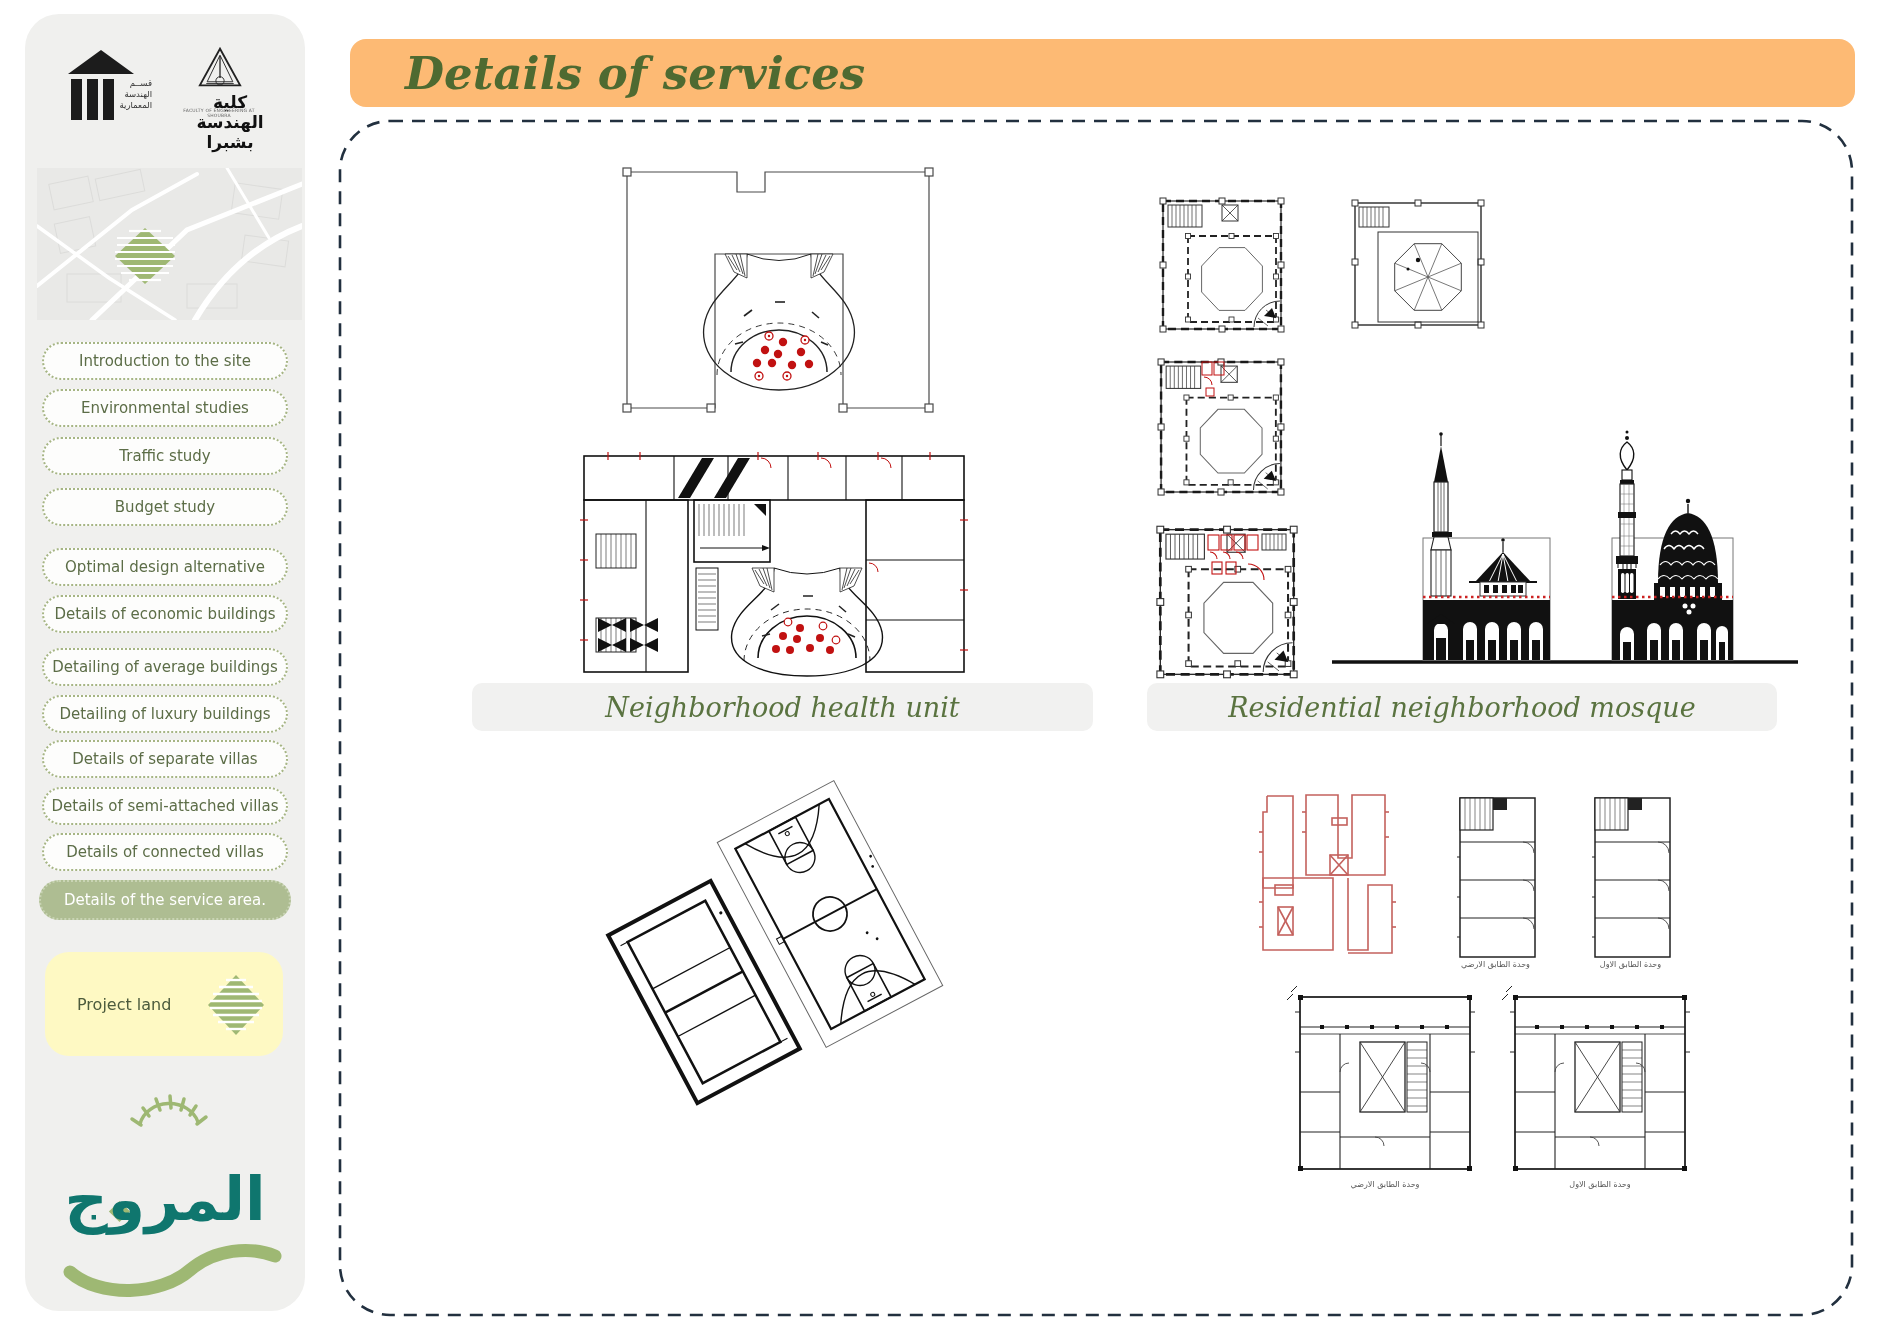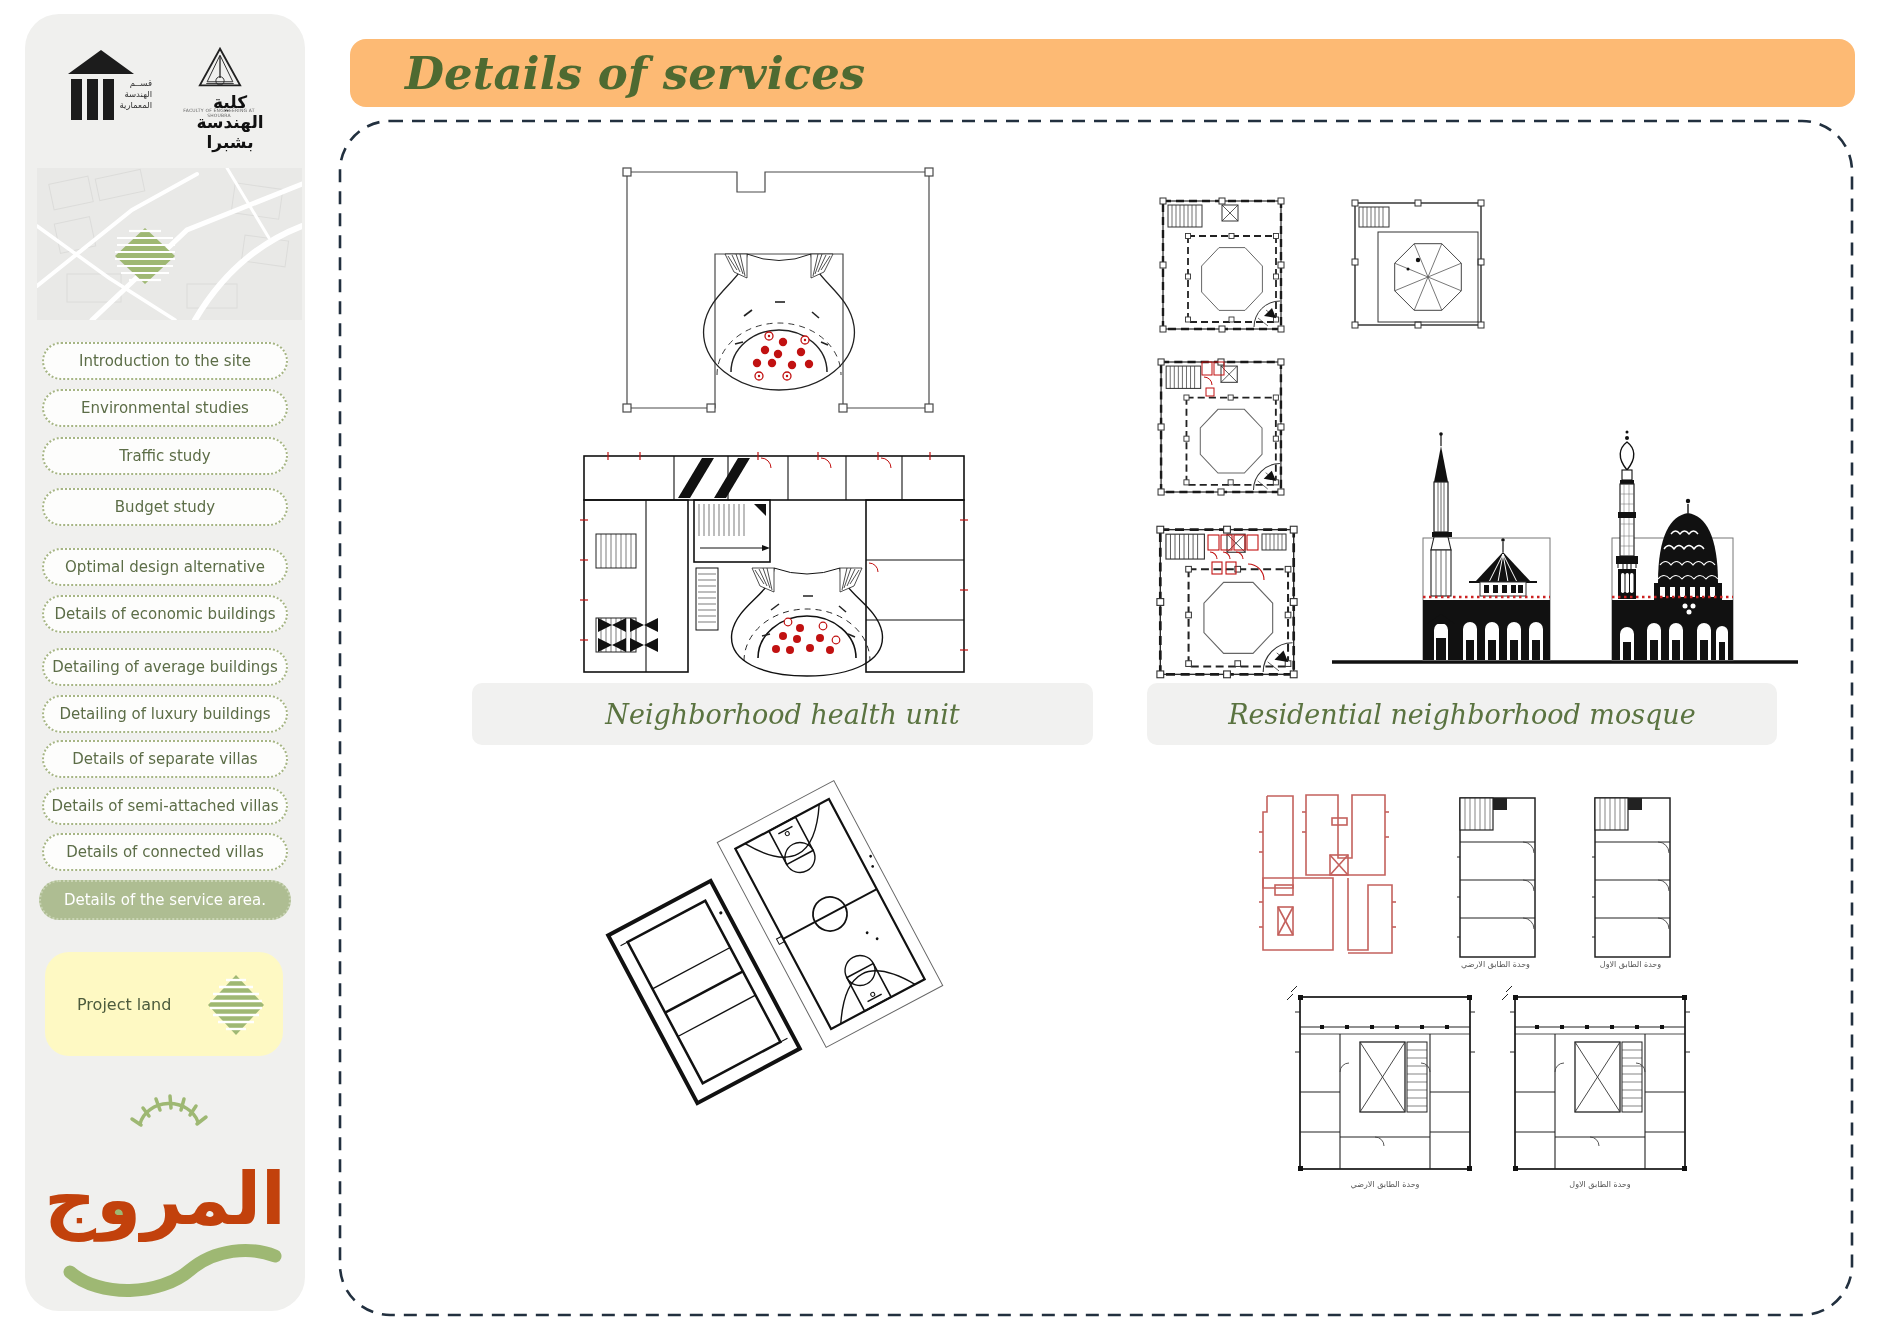--- a/index.html
+++ b/index.html
@@ -17,27 +17,27 @@
           text-align:center;letter-spacing:.2px;}
   .pill{position:absolute;left:17px;width:246px;height:38px;background:#fdfdfc;
         border:2px dotted #a6b584;border-radius:20px;display:flex;align-items:center;
         justify-content:center;font-size:15px;color:#5c6d47;box-sizing:border-box;cursor:pointer;}
   .pill.active{background:#aebd92;border-color:#c9d4b4;color:#ffffff;width:252px;left:14px;height:40px;}
   #project-card{position:absolute;left:20px;top:938px;width:238px;height:104px;background:#fef9c3;
         border-radius:24px;display:flex;align-items:center;}
   #project-card .lbl{margin-left:32px;font-size:16px;color:#4c5b3c;}
   #brand{position:absolute;left:15px;top:1072px;width:250px;height:230px;}
   #brand .word{position:absolute;left:0;top:38px;width:250px;text-align:center;
-        font-size:72px;font-weight:bold;color:#c2410c;direction:rtl;line-height:150px;}
+        font-size:60px;font-weight:bold;color:#0f766e;direction:rtl;line-height:150px;}
   
   #header-bar{position:absolute;left:350px;top:39px;width:1505px;height:68px;
         background:#fdba74;border-radius:16px;display:flex;align-items:center;}
   #header-bar .title{margin-left:55px;font-family:"DejaVu Serif",serif;font-style:italic;
         font-weight:600;font-size:45px;color:#4e6a31;}
-  .cap-bar{position:absolute;height:62px;background:#f1f1f0;border-radius:10px;
+  .cap-bar{position:absolute;height:48px;background:#f1f1f0;border-radius:10px;
         display:flex;align-items:center;justify-content:center;
         font-family:"DejaVu Serif",serif;font-style:italic;font-size:27px;color:#5a7340;}
   .tiny-ar{position:absolute;font-size:8px;color:#555;direction:rtl;text-align:center;}
   svg{display:block;}
 </style>
 </head>
 <body>
 
 <div id="page">
 

